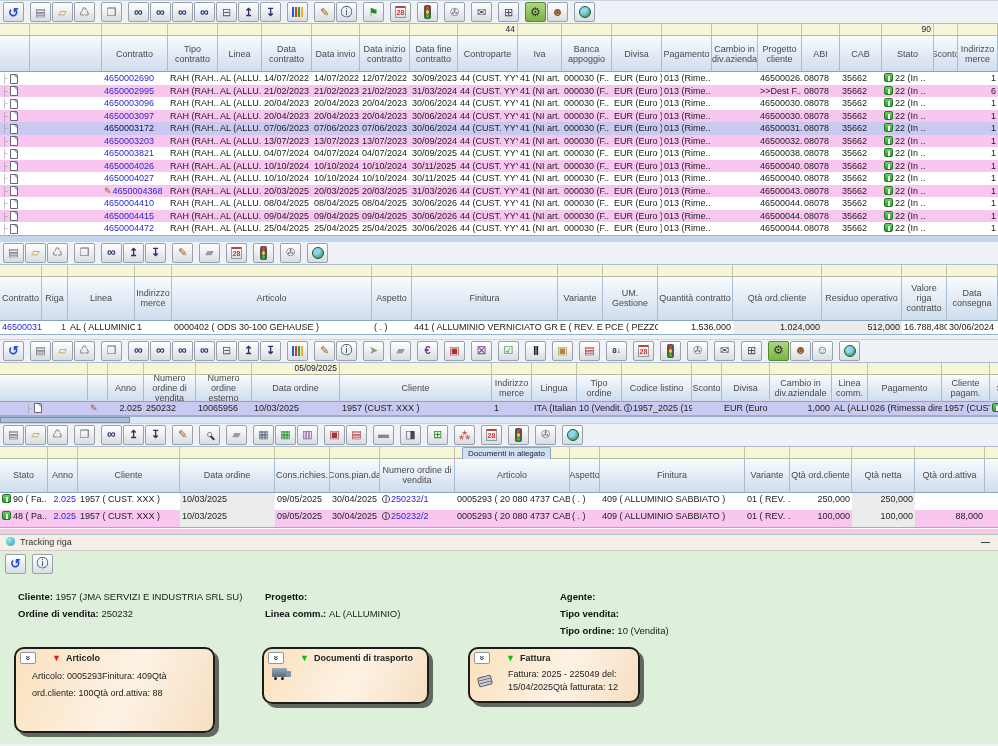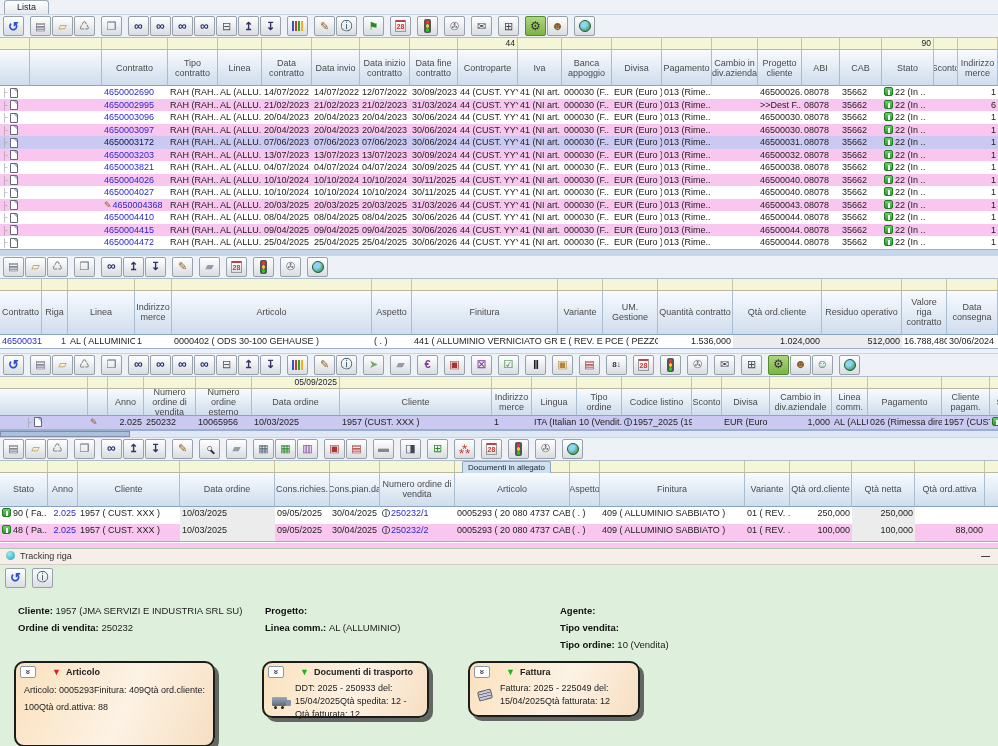--- a/index.html
+++ b/index.html
@@ -130,40 +130,37 @@
   .card-1 { left:262px; top:112px; width:167px; height:57px; }
   .card-2 { left:468px; top:112px; width:172px; height:56px; }
   .chead { display:flex; align-items:center; height:17px; padding:2px 4px 0 4px; }
   .chevbtn { display:inline-flex; align-items:center; justify-content:center; width:16px; height:12px;
              background:#fff; border:1px solid #8899aa; border-radius:2px; cursor:pointer; }
   .chevbtn span { display:inline-block; transform:rotate(90deg); font-size:9px; color:#334; font-weight:bold; }
   .tri { margin:0 5px 0 16px; font-size:9px; }
   .tri.red { color:#d81e1e; } .tri.green { color:#13b813; }
   .ctitle { font-weight:bold; font-size:9px; color:#222; }
   .cbody { display:flex; align-items:center; padding:2px 6px 0 8px; }
-  .clines { flex:1; }
+  .clines { flex:1;margin-left:8px; }
   .cline { line-height:13px; color:#222; }
   .card-0 .cline { line-height:17.5px; }
   .cic { margin-right:8px; flex:none; }
   .cic-truck { display:inline-block; width:15px; height:9px; background:linear-gradient(#9aaab8,#5a6a78);
                border-radius:1px; position:relative; }
   .cic-truck::before { content:""; position:absolute; right:-4px; top:3px; width:5px; height:6px;
                        background:#8093a8; border-radius:1px; }
   .cic-truck::after { content:""; position:absolute; left:2px; bottom:-3px; width:3px; height:3px;
                       border-radius:50%; background:#222; box-shadow:7px 0 0 #222; }
   .cic-money { display:inline-block; width:14px; height:10px; border-radius:2px; border:1px solid #556;
                background:repeating-linear-gradient(#c8c8d4 0 2px,#778 2px 3px); transform:rotate(-15deg); }
 </style>
 </head>
 <body>
 
 <div class="app">
-  <div class="tabstrip">
-    <span class="tab">Lista</span>
-  </div>
 
   <div class="toolbar">
       <span class="tgroup">
         <span class="tbtn b-undo">
           <span class="glyph ic-undo">↺</span>
         </span>
       </span>
       <span class="tgroup">
         <span class="tbtn b-new-document">
           <span class="glyph ic-new-document">▤</span>
@@ -1154,21 +1151,20 @@
         <span class="card card-1">
           <span class="chead">
             <span class="chevbtn">
               <span>»</span>
             </span>
             <span class="tri green">▼</span>
             <span class="ctitle">Documenti di trasporto</span>
           </span>
           <span class="cbody">
             <span class="cic cic-truck"></span>
-            <span class="clines"><span class="cline">DDT: 2025 - 250933 del: 15/04/2025</span><span class="cline">Qtà spedita: 12 - Qtà fatturata: 12</span></span>
           </span>
         </span>
         <span class="card card-2">
           <span class="chead">
             <span class="chevbtn">
               <span>»</span>
             </span>
             <span class="tri green">▼</span>
             <span class="ctitle">Fattura</span>
           </span>

